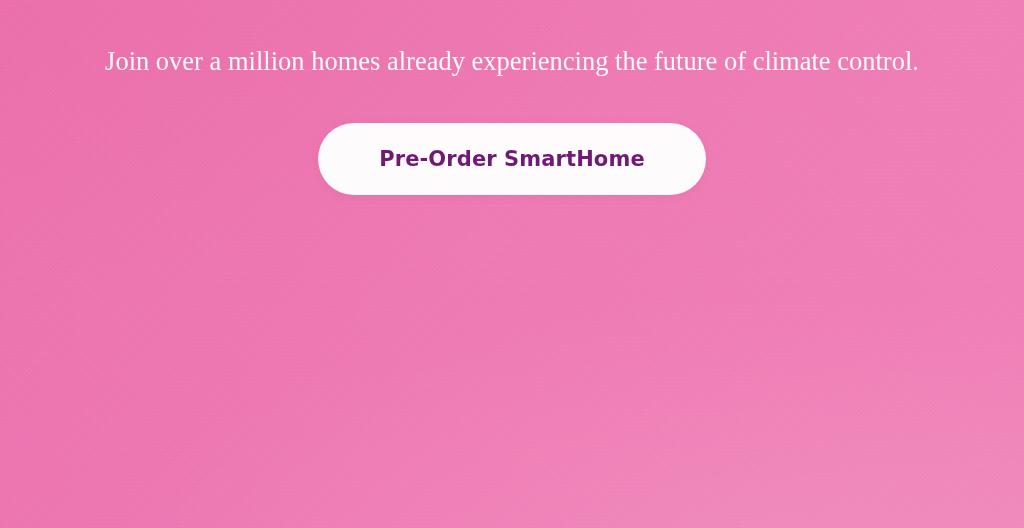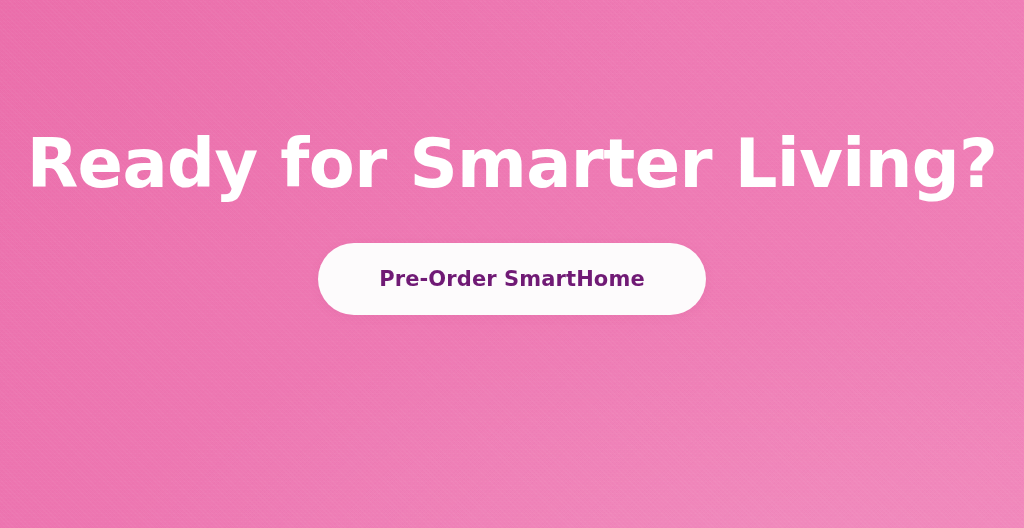--- a/index.html
+++ b/index.html
@@ -115,22 +115,22 @@
     color: #701a75;
     white-space: nowrap;
   }
 </style>
 </head>
 <body>
 
 <section class="cta-section">
   <div class="cta-inner">
 
-    <h1 class="cta-headline">Ready for Smarter Living?</h1>
 
+    <p class="cta-subtitle">Join over a million homes already experiencing the future of climate control.</p>
 
     <div class="cta-button-wrap">
       <button class="cta-button" type="button">
         <span class="cta-button-label">Pre-Order SmartHome</span>
       </button>
     </div>
 
   </div>
 </section>
 

